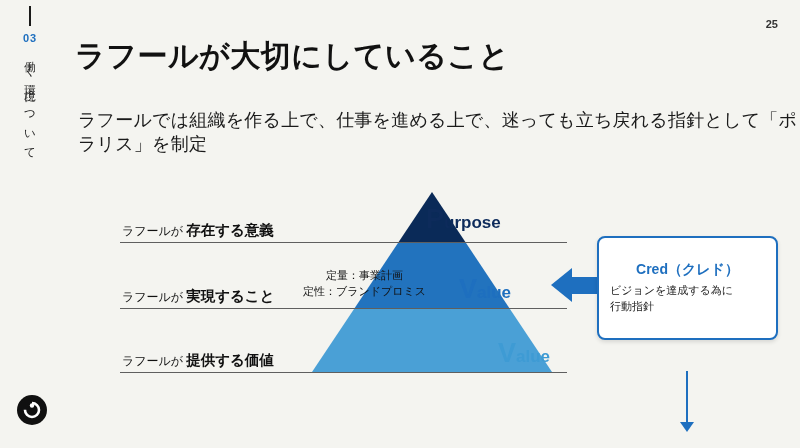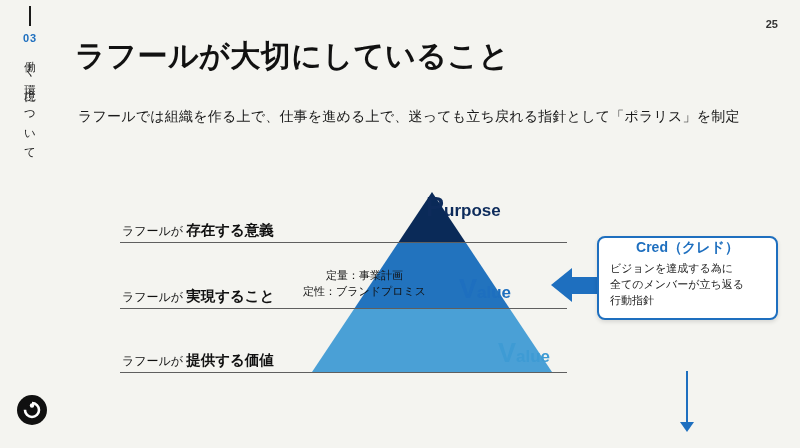--- a/index.html
+++ b/index.html
@@ -29,21 +29,21 @@
     position: absolute; left: 22px; top: 52px;
     writing-mode: vertical-rl; text-orientation: upright;
     font-size: 11.5px; letter-spacing: 5px; color: #222; height: 170px;
   }
   .title {
     position: absolute; left: 75px; top: 36px;
     font-size: 30px; font-weight: bold; color: #111; letter-spacing: 0.5px;
   }
   .subtitle {
     position: absolute; left: 78px; top: 108px;
-    font-size: 14px; color: #1a1a1a; letter-spacing: 0.2px;
+    font-size: 18px; color: #1a1a1a; letter-spacing: 0.2px;
   }
   .pyramid { position: absolute; left: 312px; top: 192px; width: 240px; height: 180px; }
   .seg { position: absolute; left: 0; width: 100%; }
   .seg-top { top: 0; height: 50px; background: #0a2a58;
     clip-path: polygon(50% 0%, 63.9% 100%, 36.1% 100%); }
   .seg-mid { top: 50px; height: 66px; background: #2273be;
     clip-path: polygon(36.1% 0%, 63.9% 0%, 82.2% 100%, 17.8% 100%); }
   .seg-bot { top: 116px; height: 64px; background: #4aa0d6;
     clip-path: polygon(17.8% 0%, 82.2% 0%, 100% 100%, 0% 100%); }
   .level-line {
@@ -55,31 +55,31 @@
   .line-3 { top: 372px; }
   .level-label { position: absolute; left: 122px; z-index: 3; white-space: nowrap; }
   .label-1 { top: 221px; }
   .label-2 { top: 287px; }
   .label-3 { top: 351px; }
   .level-label .lp { font-size: 12px; color: #111; text-align: right; }
   .level-label .lb { font-size: 14.5px; font-weight: bold; color: #111; margin-left: 3px; text-align: right; }
   .word { position: absolute; z-index: 4; white-space: nowrap; font-weight: bold; }
   .word .wi { font-size: 27px; }
   .word .wr { font-size: 17px; }
-  .word-purpose { left: 426px; top: 192px; color: #0d2b5b; }
+  .word-purpose { left: 426px; top: 204px; color: #0d2b5b; }
   .word-vision  { left: 459px; top: 274px; color: #1e6fbf; }
   .word-value   { left: 498px; top: 338px; color: #3e9bd4; }
   .vision-note {
     position: absolute; left: 303px; top: 268px; z-index: 4;
     font-size: 11px; line-height: 1.45; color: #111; white-space: nowrap; text-align: center;
   }
   .cred-box {
-    position: absolute; left: 597px; top: 236px; width: 181px; height: 84px;
+    position: absolute; left: 597px; top: 236px; width: 181px; height: 104px;
     background: #ffffff; border: 2px solid #1e6fbf; border-radius: 8px;
-    padding: 1px 11px; z-index: 4;
+    padding: 23px 11px; z-index: 4;
     box-shadow: 0 2px 4px rgba(0,0,0,0.12);
   }
   .cred-title {
     font-size: 14px; font-weight: bold; color: #1e6fbf;
     text-align: center; margin-bottom: 4px; white-space: nowrap;
   }
   .cred-body { font-size: 11px; color: #222; line-height: 1.45; }
   .cred-arrow-shaft {
     position: absolute; left: 571px; top: 277px; width: 27px; height: 17px;
     background: #1e6fbf; z-index: 4;
@@ -154,21 +154,20 @@
     <div>定性：ブランドプロミス</div>
   </div>
 
   <div class="cred-arrow-head"></div>
   <div class="cred-arrow-shaft"></div>
 
   <div class="cred-box">
     <div class="cred-title">Cred（クレド）</div>
     <div class="cred-body">
       <div>ビジョンを達成する為に</div>
-      <div>全てのメンバーが立ち返る</div>
       <div>行動指針</div>
     </div>
   </div>
 
 
   <div class="down-arrow-line"></div>
   <div class="down-arrow-head"></div>
 
   <div class="logo">
     <svg width="30" height="30" viewBox="0 0 30 30" aria-hidden="true">

